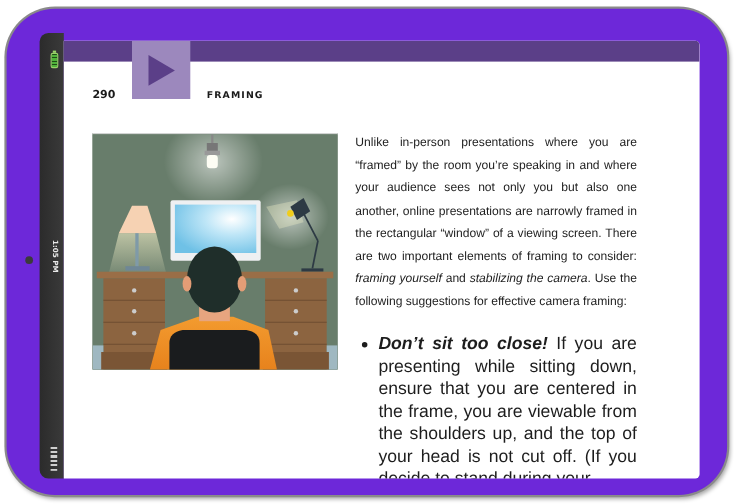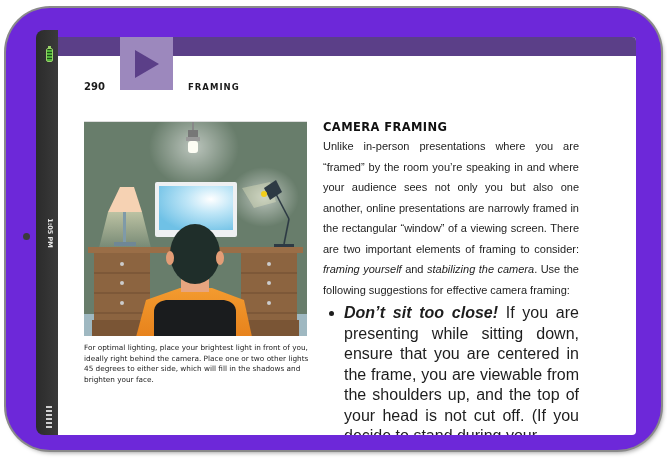--- a/index.html
+++ b/index.html
@@ -183,24 +183,22 @@
 
         <polygon points="52,215 62,178 96,166 128,166 160,178 168,215" fill="url(#shirt)"></polygon>
         <rect x="97" y="148" width="28" height="22" fill="#e7a57f"></rect>
         <ellipse cx="111" cy="132" rx="25" ry="30" fill="#1f2e2a"></ellipse>
         <ellipse cx="86" cy="136" rx="4" ry="7" fill="#e39d76"></ellipse>
         <ellipse cx="136" cy="136" rx="4" ry="7" fill="#e39d76"></ellipse>
 
         <path d="M70,190 Q70,180 82,178 L140,178 Q152,180 152,190 L152,215 L70,215 Z" fill="#1a1c1e"></path>
       </svg>
     </div>
-    <div class="caption">For optimal lighting, place your brightest light in front of you, ideally right behind the camera. Place one or two other lights 45 degrees to either side, which will fill in the shadows and brighten your face.</div>
 
     <div class="article">
-      <div class="heading">CAMERA FRAMING</div>
       <p class="body-text"><span>Unlike in-person presentations where you are “framed” by the room you’re speaking in and where your audience sees not only you but also one another, online presentations are narrowly framed in the rectangular “window” of a viewing screen. There are two important elements of framing to consider: </span><em>framing yourself</em><span> and </span><em>stabilizing the camera</em><span>. Use the following suggestions for effective camera framing:</span></p>
     </div>
 
     <div class="bullet">
       <span class="dot"></span>
       <span class="txt"><strong>Don’t sit too close!</strong><span> If you are presenting while sitting down, ensure that you are centered in the frame, you are viewable from the shoulders up, and the top of your head is not cut off. (If you decide to stand during your</span></span>
     </div>
   </div>
 </div>
 

